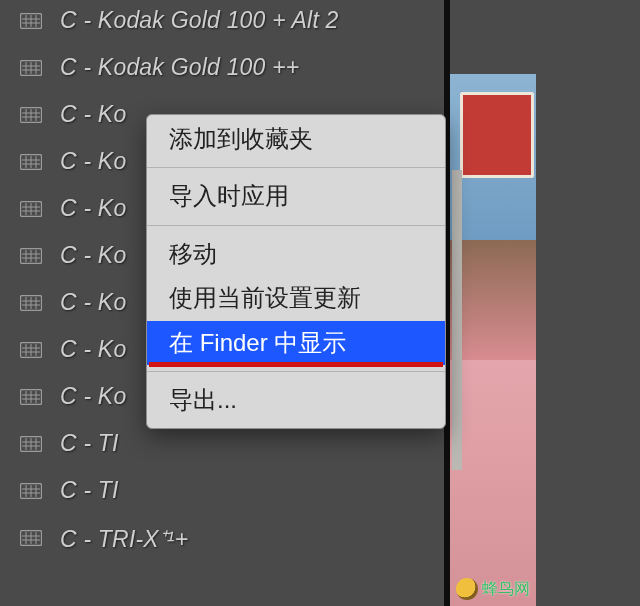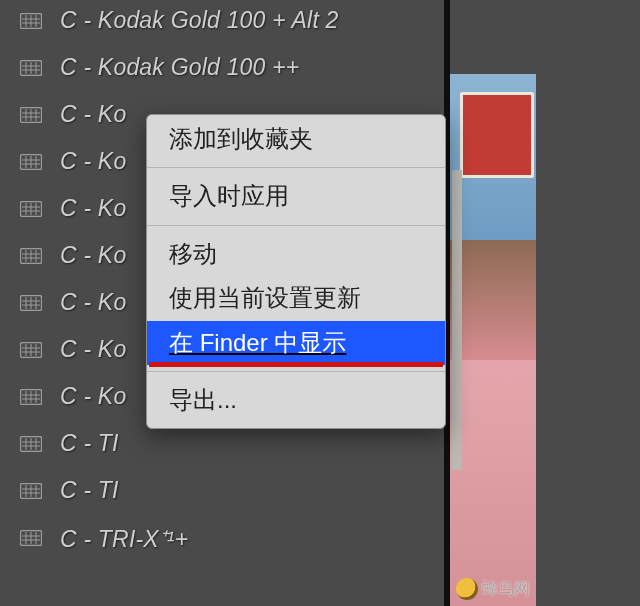--- a/index.html
+++ b/index.html
@@ -99,21 +99,20 @@
     line-height: 1.35;
     white-space: nowrap;
   }
   .menu-sep {
     height: 1px;
     background: #b3b3b3;
     margin: 6px 0;
   }
   .menu-hl-wrap {
     position: relative;
-    text-decoration: underline;
   }
   .menu-item.highlight {
     background: #1d57ff;
     color: #ffffff;
   }
   .red-underline {
     position: absolute;
     left: 2px;
     right: 2px;
     bottom: -2px;
@@ -122,21 +121,21 @@
   }
 
   
   .watermark {
     position: absolute;
     right: 6px;
     bottom: 6px;
     display: flex;
     align-items: center;
     gap: 4px;
-    color: #a3a3a3;
+    color: #22c55e;
     font-size: 16px;
     opacity: 0.9;
     text-shadow: 0 0 2px #fff;
   }
   .watermark .bee {
     width: 22px; height: 22px;
     background: radial-gradient(circle at 40% 40%, #f3c433 0 55%, #7a5a12 58% 100%);
     border-radius: 50%;
   }
 </style>

